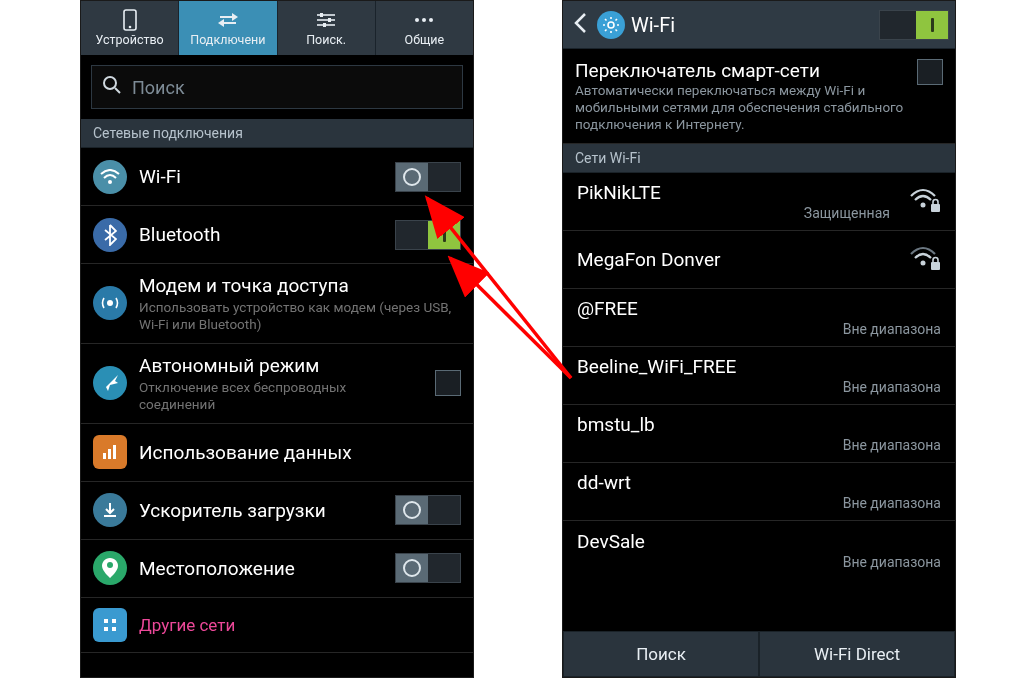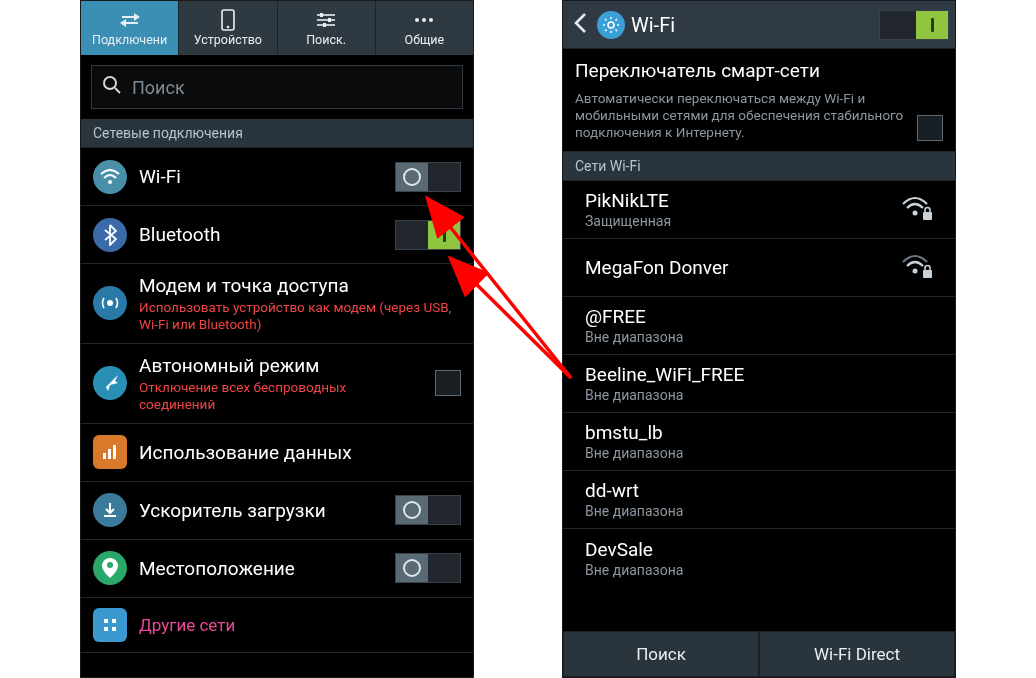--- a/index.html
+++ b/index.html
@@ -78,21 +78,21 @@
     gap: 12px;
   }
   .item-icon {
     width: 34px; height: 34px;
     border-radius: 50%;
     display: flex; align-items: center; justify-content: center;
     flex-shrink: 0;
   }
   .item-body { flex: 1; min-width: 0; }
   .item-title { color: #fff; font-size: 19px; font-weight: 400; }
-  .item-sub { color: #ef4444; font-size: 13.5px; line-height: 1.25; margin-top: 2px; }
+  .item-sub { color: #737373; font-size: 13.5px; line-height: 1.25; margin-top: 2px; }
 
   
   .toggle {
     width: 66px; height: 30px;
     background: #21272d;
     border: 1px solid #3a434b;
     position: relative;
     flex-shrink: 0;
     cursor: pointer;
   }
@@ -131,37 +131,37 @@
     display: flex; align-items: center; justify-content: center;
   }
   .title-text { color: #fff; font-size: 20px; flex: 1; }
 
   
   .block {
     padding: 10px 12px;
     border-bottom: 1px solid #262626;
     display: flex;
     gap: 10px;
-    align-items: flex-end;
+    align-items: flex-start;
   }
   .block-body { flex: 1; }
   .block-title { color: #fff; font-size: 19px; }
-  .block-sub { color: #8b969f; font-size: 13.5px; line-height: 1.25; margin-top: 8px; }
+  .block-sub { color: #8b969f; font-size: 13.5px; line-height: 1.25; margin-top: 0; }
 
   
   .net {
     display: flex; align-items: center;
-    padding: 8px 22px;
+    padding: 8px 14px;
     border-bottom: 1px solid #262626;
     min-height: 58px;
     gap: 19px;
   }
   .net-body { flex: 1; }
   .net-name { color: #fff; font-size: 19px; }
-  .net-sub { color: #8b969f; font-size: 14px; margin-top: 1px; }
+  .net-sub { color: #8b969f; font-size: 14px; margin-top: 1px; text-align: right; }
   .wifi-icon { width: 32px; height: 26px; position: relative; flex-shrink: 0; }
 
   
   .bottom-bar {
     position: absolute;
     left: 0; right: 0; bottom: 0;
     display: flex;
     background: #000;
   }
   .bottom-btn {
@@ -177,36 +177,36 @@
 
   
   .arrows { position: absolute; left: 0; top: 0; pointer-events: none; }
 </style>
 </head>
 <body>
 
 <div class="phone phone-left">
 
   <div class="tabs">
-    <div class="tab active">
-      <div class="tab-icon">
-        <svg width="22" height="18" viewBox="0 0 22 18">
-            <path d="M3 5 L15 5 L15 2 L21 6 L15 10 L15 7 L3 7 Z M19 13 L7 13 L7 16 L1 12 L7 8 L7 11 L19 11 Z" fill="#e8eef3"></path>
-          </svg>
-      </div>
-      <div class="tab-label">Подключени</div>
-    </div>
     <div class="tab">
       <div class="tab-icon">
         <svg width="16" height="22" viewBox="0 0 16 22">
             <rect x="2" y="1" width="12" height="20" rx="2" fill="none" stroke="#e8eef3" stroke-width="1.6"></rect>
             <circle cx="8" cy="18" r="1.3" fill="#e8eef3"></circle>
           </svg>
       </div>
       <div class="tab-label">Устройство</div>
+    </div>
+    <div class="tab active">
+      <div class="tab-icon">
+        <svg width="22" height="18" viewBox="0 0 22 18">
+            <path d="M3 5 L15 5 L15 2 L21 6 L15 10 L15 7 L3 7 Z M19 13 L7 13 L7 16 L1 12 L7 8 L7 11 L19 11 Z" fill="#e8eef3"></path>
+          </svg>
+      </div>
+      <div class="tab-label">Подключени</div>
     </div>
     <div class="tab">
       <div class="tab-icon">
         <svg width="22" height="18" viewBox="0 0 22 18">
             <g stroke="#e8eef3" stroke-width="1.6">
               <line x1="2" y1="4" x2="20" y2="4"></line>
               <line x1="2" y1="9" x2="20" y2="9"></line>
               <line x1="2" y1="14" x2="20" y2="14"></line>
             </g>
             <g fill="#e8eef3">

